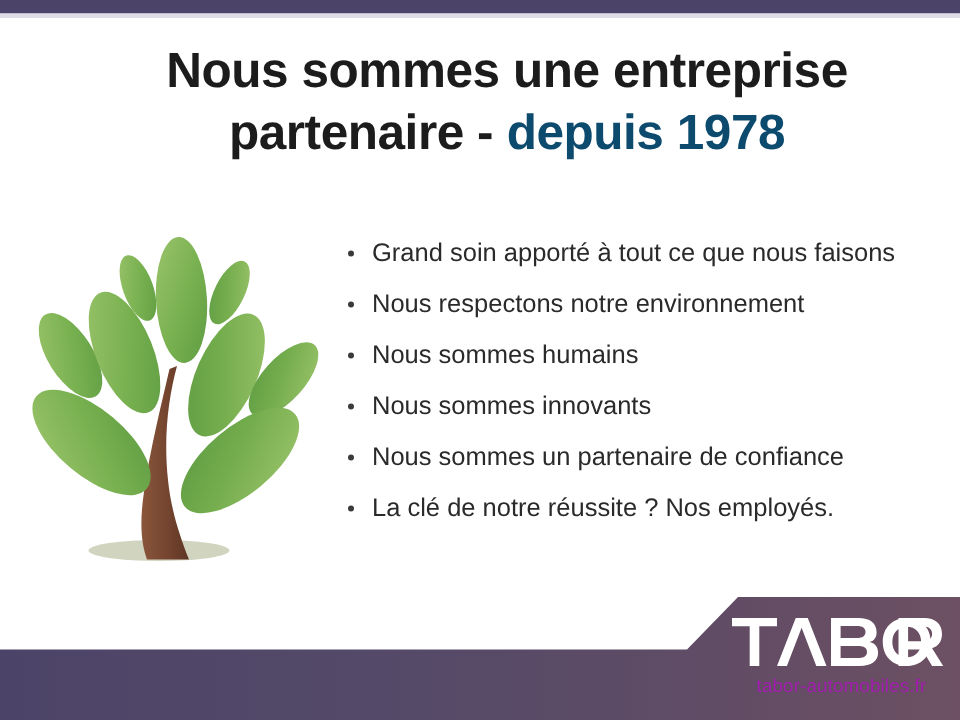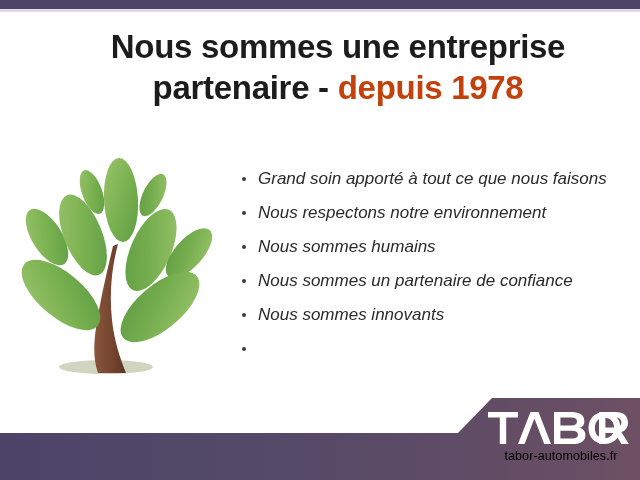--- a/index.html
+++ b/index.html
@@ -39,31 +39,30 @@
     left: 0; top: 26px;
     width: 640px;
     text-align: center;
     font-size: 33px;
     font-weight: bold;
     line-height: 41px;
     color: #1c1c1c;
     letter-spacing: -0.3px;
   }
   .headline .hl-line { display: block; white-space: nowrap; margin-left: 36px; }
-  .headline .hl-accent { color: #c2410c; }
+  .headline .hl-accent { color: #0c4a6e; }
   .hl-gap { display: inline-block; width: 9px; }
 
   
   .bullets {
     position: absolute;
     left: 231px; top: 152px;
     width: 400px;
-    margin: 10px; padding: 0;
+    margin: 0; padding: 0;
     list-style: none;
-    font-style: italic;
   }
   .bullets li {
     position: relative;
     height: 34px;
     line-height: 34px;
     padding-left: 17px;
     font-size: 17px;
     color: #2a2a2a;
     white-space: nowrap;
   }
@@ -95,21 +94,21 @@
     left: 488px; top: 412px;
     width: 146px;
     text-align: center;
   }
   .logo-wordmark {
     height: 32px;
   }
   .logo-url {
     margin-top: 1px;
     font-size: 12.5px;
-    color: #000000;
+    color: #a21caf;
     letter-spacing: 0.1px;
     white-space: nowrap;
   }
 </style>
 </head>
 <body>
 
 <div id="slide">
 
   <div class="top-strip"></div>
@@ -158,23 +157,23 @@
       <ellipse cx="143" cy="98" rx="20" ry="44" transform="rotate(24 143 98)" fill="url(#lg2)"></ellipse>
       <ellipse cx="181" cy="101" rx="14" ry="31" transform="rotate(42 181 101)" fill="url(#lg2)"></ellipse>
       <ellipse cx="152" cy="155" rx="22" ry="48" transform="rotate(50 152 155)" fill="url(#lg2)"></ellipse>
     </svg>
   </div>
 
   <ul class="bullets">
     <li><span class="dot"></span><span>Grand soin apporté à tout ce que nous faisons</span></li>
     <li><span class="dot"></span><span>Nous respectons notre environnement</span></li>
     <li><span class="dot"></span><span>Nous sommes humains</span></li>
+    <li><span class="dot"></span><span>Nous sommes innovants</span></li>
     <li><span class="dot"></span><span>Nous sommes un partenaire de confiance</span></li>
-    <li><span class="dot"></span><span>Nous sommes innovants</span></li>
-    <li><span class="dot"></span></li>
+    <li><span class="dot"></span><span>La clé de notre réussite ? Nos employés.</span></li>
   </ul>
 
   <div class="banner">
     <svg width="640" height="84" viewBox="0 0 640 84">
       <defs>
         <linearGradient id="bg" x1="0%" y1="0%" x2="100%" y2="0%">
           <stop offset="0%" stop-color="#4c4468"></stop>
           <stop offset="45%" stop-color="#554a68"></stop>
           <stop offset="75%" stop-color="#614c65"></stop>
           <stop offset="100%" stop-color="#6d5063"></stop>

